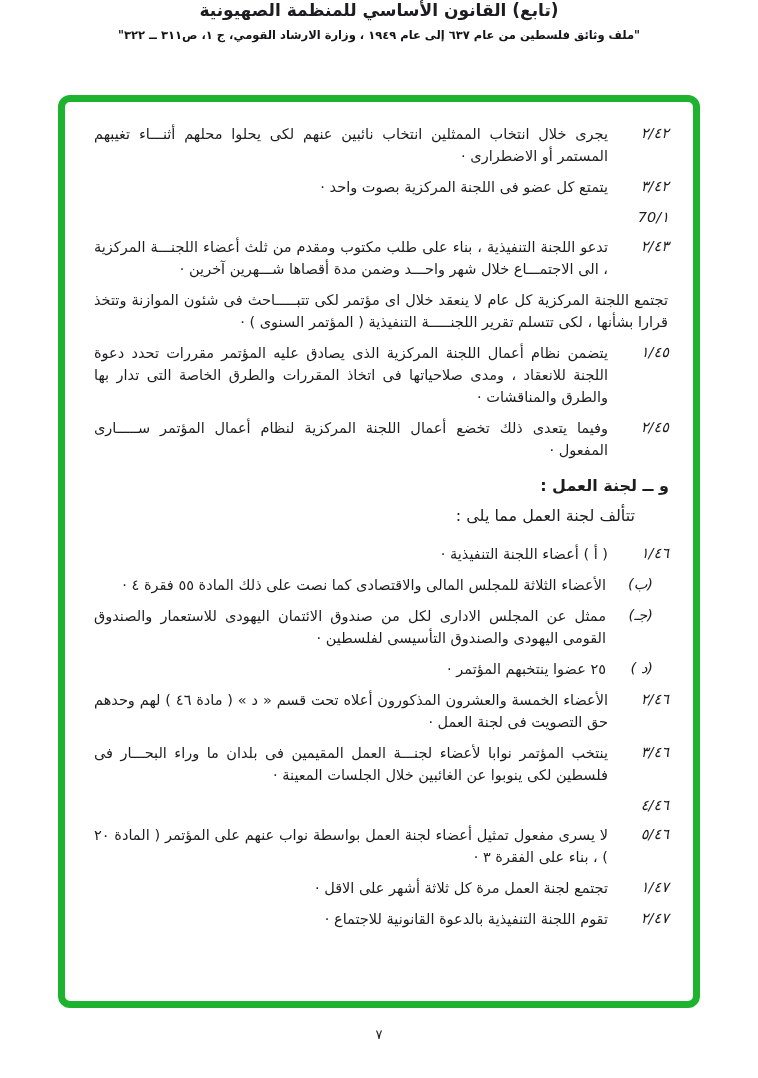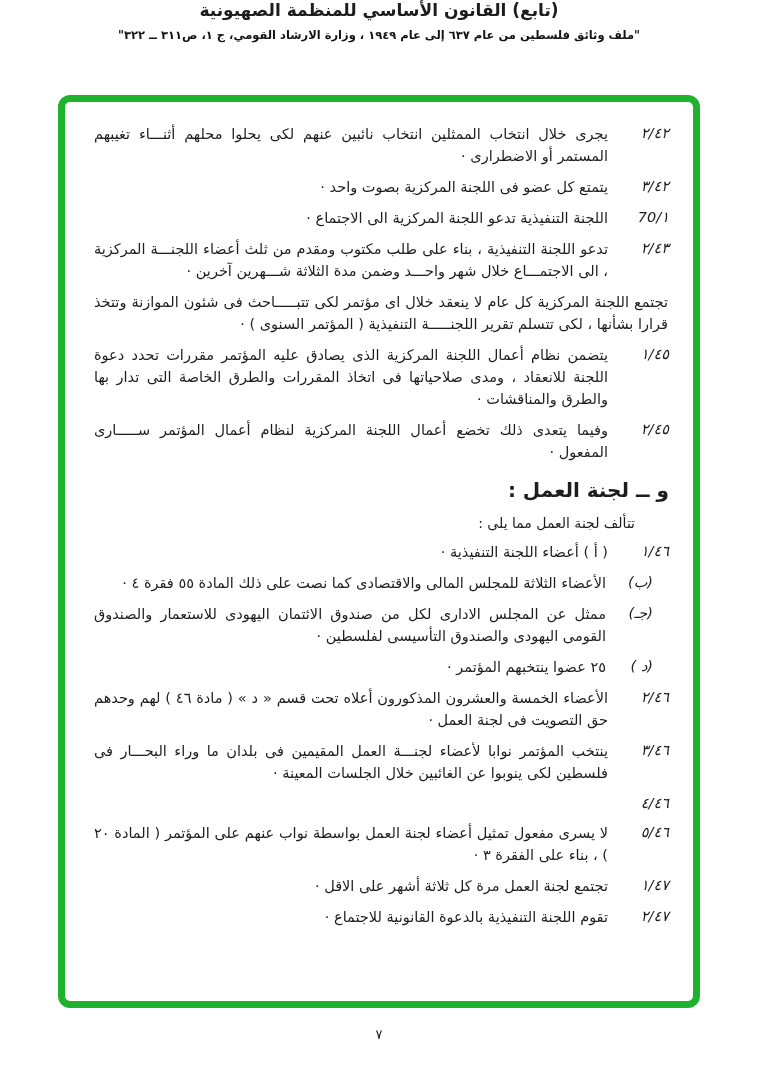--- a/index.html
+++ b/index.html
@@ -55,29 +55,29 @@
     text-align:justify;
     margin:1px;
   }
   .article.lettered{
     padding-right:16px;
   }
   .article.lettered .num{
     width:36px;
   }
   .section-heading{
-    font-size:20px;
+    font-size:16px;
     font-weight:bold;
     margin:14px 0 10px 0;
     text-align:right;
   }
   .section-intro{
-    font-size:14px;
+    font-size:16px;
     line-height:22px;
-    margin:0 0 6px 0;
+    margin:0 0 15px 0;
     padding-right:34px;
     text-align:right;
   }
   .page-number{
     position:absolute;
     bottom:36px;
     left:0;
     width:100%;
     text-align:center;
     font-size:13px;
@@ -97,25 +97,24 @@
   <div class="article">
     <span class="num">٢/٤٢</span>
     <p class="txt">يجرى خلال انتخاب الممثلين انتخاب نائبين عنهم لكى يحلوا محلهم أثنـــاء تغيبهم المستمر أو الاضطرارى ·</p>
   </div>
   <div class="article">
     <span class="num">٣/٤٢</span>
     <p class="txt">يتمتع كل عضو فى اللجنة المركزية بصوت واحد ·</p>
   </div>
   <div class="article">
     <span class="num">١/70</span>
-    <p class="txt">اللجنة التنفيذية تدعو اللجنة المركزية الى الاجتماع ·</p>
   </div>
   <div class="article">
     <span class="num">٢/٤٣</span>
-    <p class="txt">تدعو اللجنة التنفيذية ، بناء على طلب مكتوب ومقدم من ثلث أعضاء اللجنـــة المركزية ، الى الاجتمـــاع خلال شهر واحـــد وضمن مدة الثلاثة شـــهرين آخرين ·</p>
+    <p class="txt">تدعو اللجنة التنفيذية ، بناء على طلب مكتوب ومقدم من ثلث أعضاء اللجنـــة المركزية ، الى الاجتمـــاع خلال شهر واحـــد وضمن مدة أقصاها شـــهرين آخرين ·</p>
   </div>
   <div class="article">
     <p class="txt">تجتمع اللجنة المركزية كل عام لا ينعقد خلال اى مؤتمر لكى تتبـــــاحث فى شئون الموازنة وتتخذ قرارا بشأنها ، لكى تتسلم تقرير اللجنـــــة التنفيذية ( المؤتمر السنوى ) ·</p>
   </div>
   <div class="article">
     <span class="num">١/٤٥</span>
     <p class="txt">يتضمن نظام أعمال اللجنة المركزية الذى يصادق عليه المؤتمر مقررات تحدد دعوة اللجنة للانعقاد ، ومدى صلاحياتها فى اتخاذ المقررات والطرق الخاصة التى تدار بها والطرق والمناقشات ·</p>
   </div>
   <div class="article">
     <span class="num">٢/٤٥</span>

